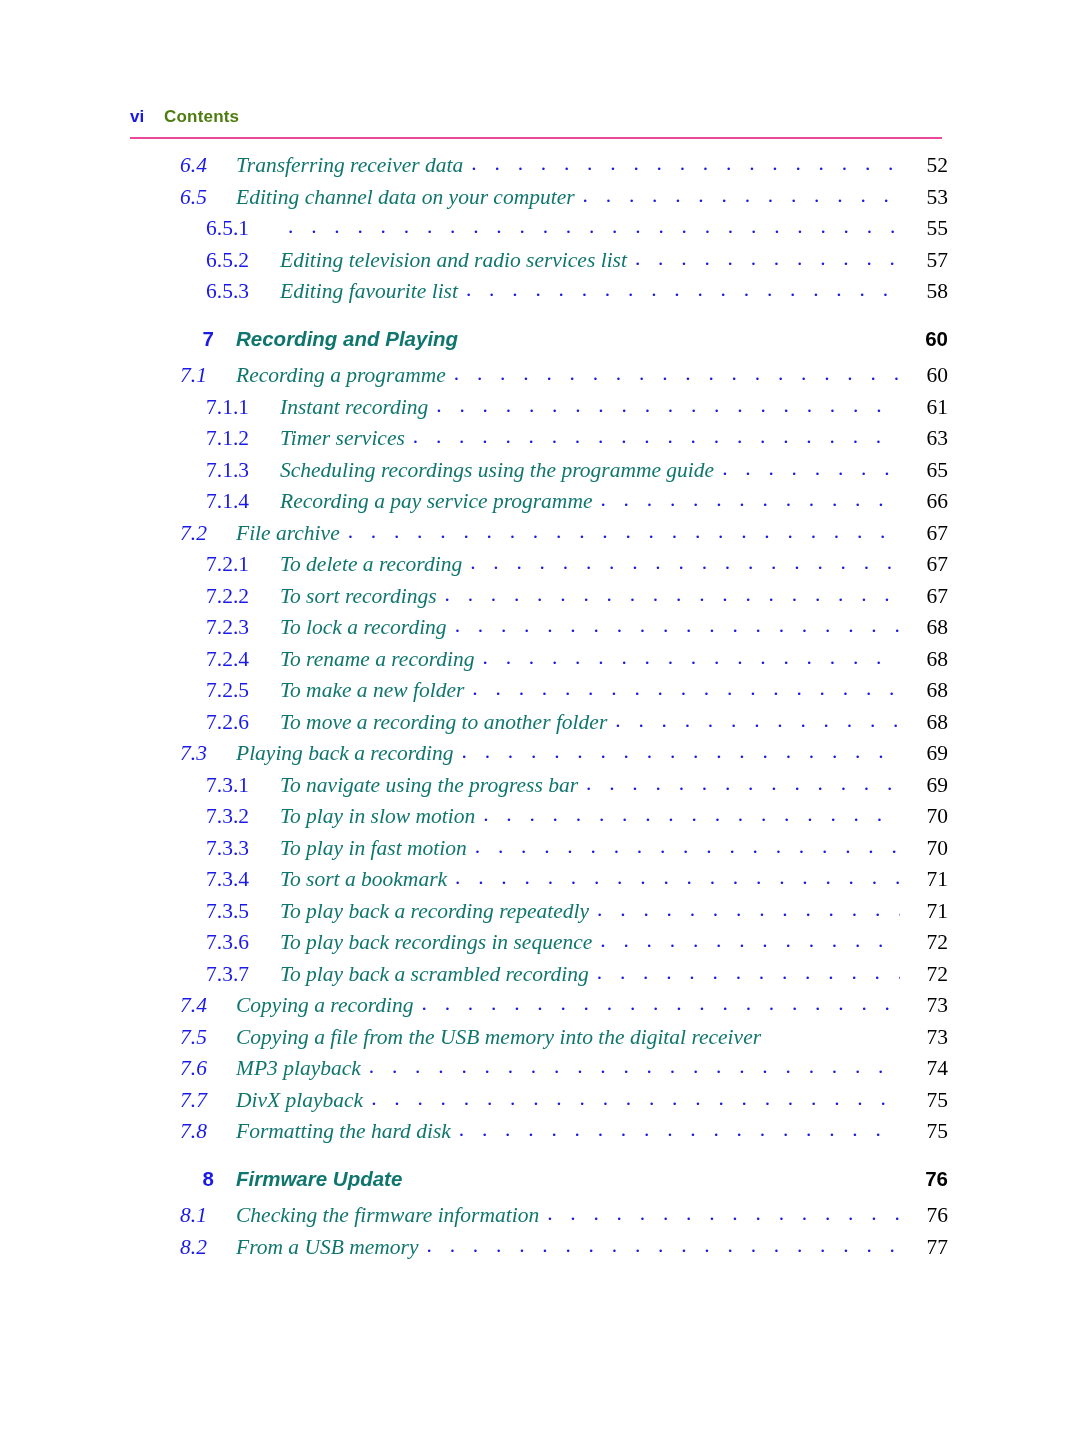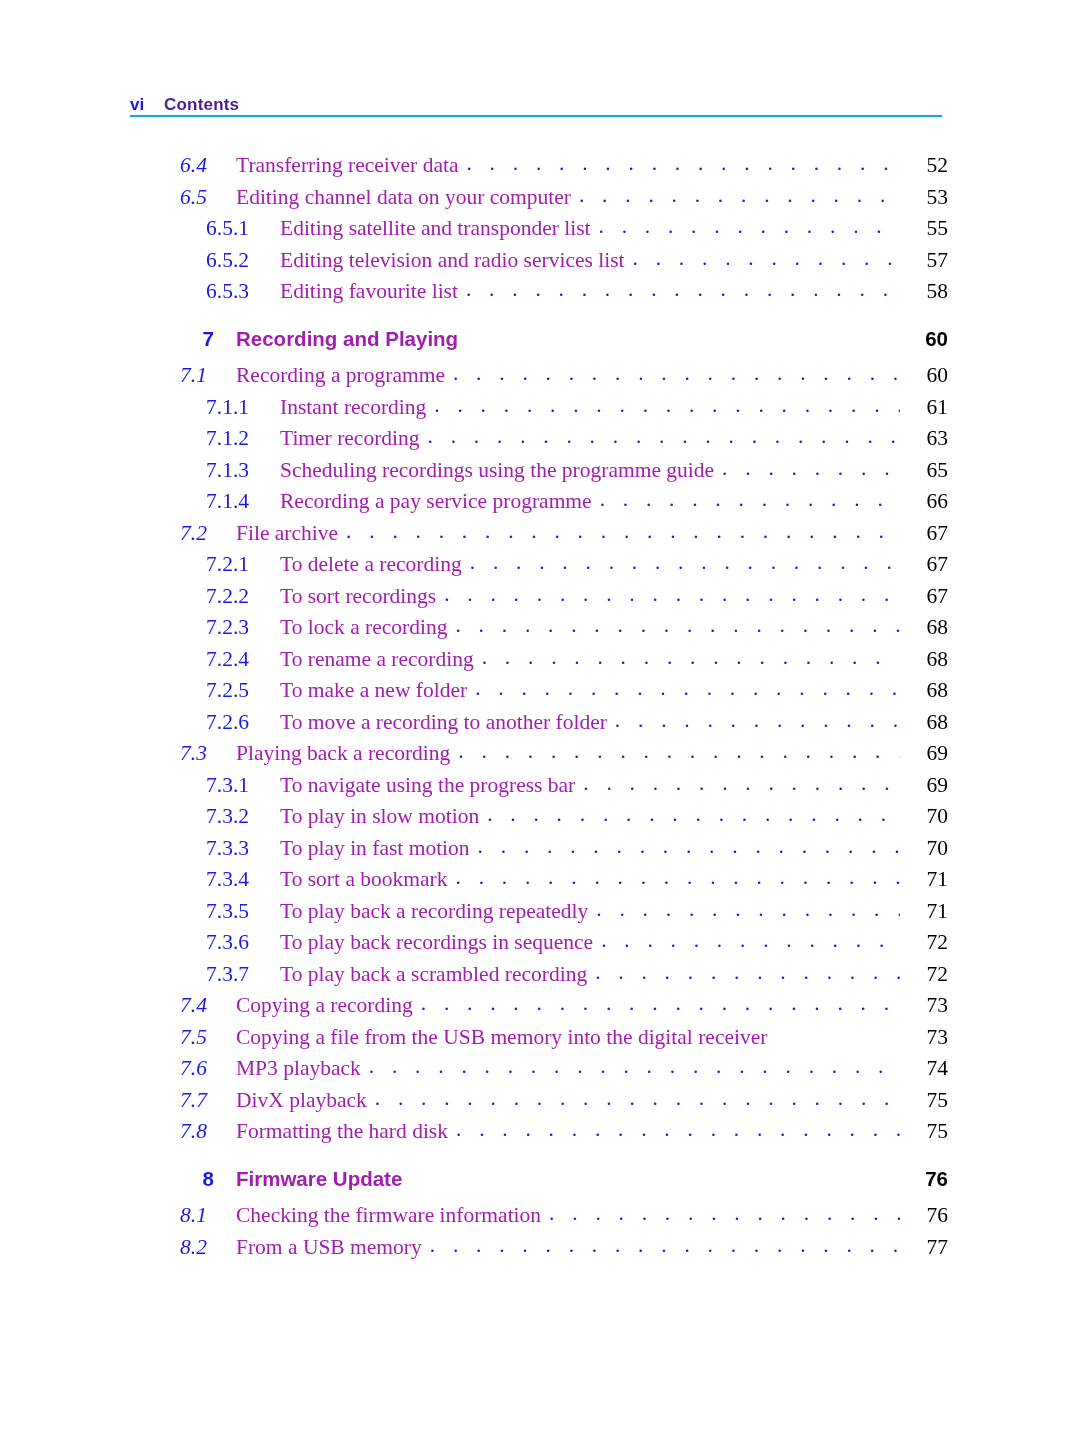--- a/index.html
+++ b/index.html
@@ -20,35 +20,37 @@
     box-sizing: border-box;
   }
   
   .header {
     position: absolute;
     left: 130px;
     top: 95px;
     width: 812px;
     display: flex;
     align-items: baseline;
-    border-bottom: 2px solid #0ea5e9;
+    border-bottom: 2px solid #ec4899;
+    padding-bottom: 10px;
   }
   .header .folio {
     font-family: "Liberation Sans", sans-serif;
     font-weight: bold;
     font-size: 17px;
     color: #1a1ae6;
     width: 34px;
   }
   .header .head-title {
     font-family: "Liberation Sans", sans-serif;
     font-weight: bold;
     font-size: 17px;
-    color: #4c1d95;
+    color: #4d7c0f;
     letter-spacing: 0.2px;
+    margin-top: 12px;
   }
   
   .toc {
     position: absolute;
     left: 130px;
     top: 155px;
     width: 818px;
   }
   .row {
     display: flex;
@@ -58,22 +60,23 @@
   }
   .row .num {
     flex: 0 0 auto;
     text-align: left;
     font-size: 21.5px;
     color: #1a1ae6;
   }
   .row .title {
     flex: 0 0 auto;
     font-size: 21.5px;
-    color: #a21caf;
+    color: #0f766e;
     white-space: nowrap;
+    font-style: italic;
   }
   .row .leader {
     flex: 1 1 auto;
     margin: 0 8px;
     overflow: hidden;
     white-space: nowrap;
     color: #1a1ae6;
     font-size: 21.5px;
     letter-spacing: 6.2px;
     position: relative;
@@ -136,21 +139,20 @@
         <span class="page-no">52</span>
       </div>
       <div class="row lvl2">
         <span class="num">6.5</span>
         <span class="title">Editing channel data on your computer</span>
         <span class="leader"></span>
         <span class="page-no">53</span>
       </div>
       <div class="row lvl3">
         <span class="num">6.5.1</span>
-        <span class="title">Editing satellite and transponder list</span>
         <span class="leader"></span>
         <span class="page-no">55</span>
       </div>
       <div class="row lvl3">
         <span class="num">6.5.2</span>
         <span class="title">Editing television and radio services list</span>
         <span class="leader"></span>
         <span class="page-no">57</span>
       </div>
       <div class="row lvl3">
@@ -172,21 +174,21 @@
         <span class="page-no">60</span>
       </div>
       <div class="row lvl3">
         <span class="num">7.1.1</span>
         <span class="title">Instant recording</span>
         <span class="leader"></span>
         <span class="page-no">61</span>
       </div>
       <div class="row lvl3">
         <span class="num">7.1.2</span>
-        <span class="title">Timer recording</span>
+        <span class="title">Timer services</span>
         <span class="leader"></span>
         <span class="page-no">63</span>
       </div>
       <div class="row lvl3">
         <span class="num">7.1.3</span>
         <span class="title">Scheduling recordings using the programme guide</span>
         <span class="leader"></span>
         <span class="page-no">65</span>
       </div>
       <div class="row lvl3">

